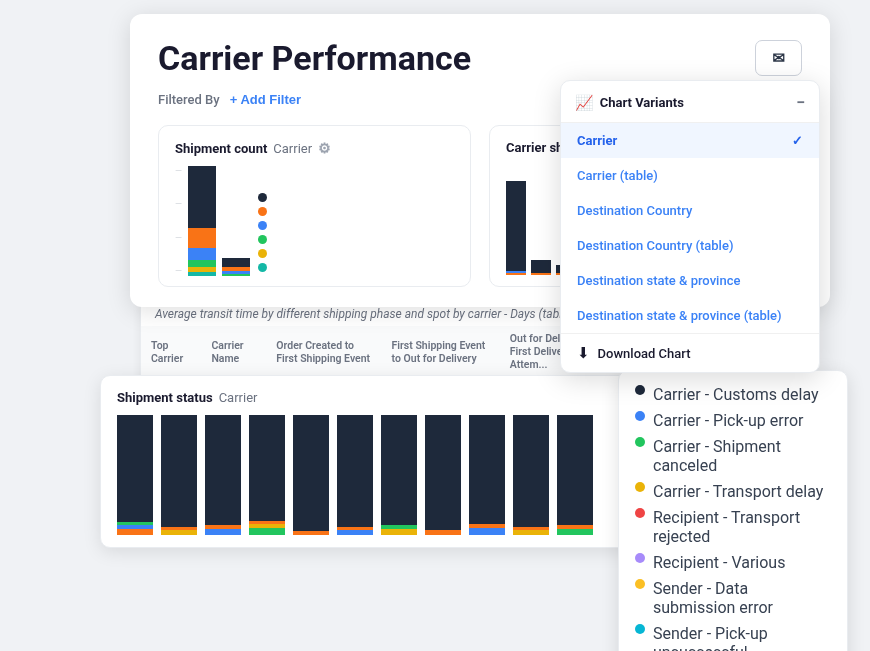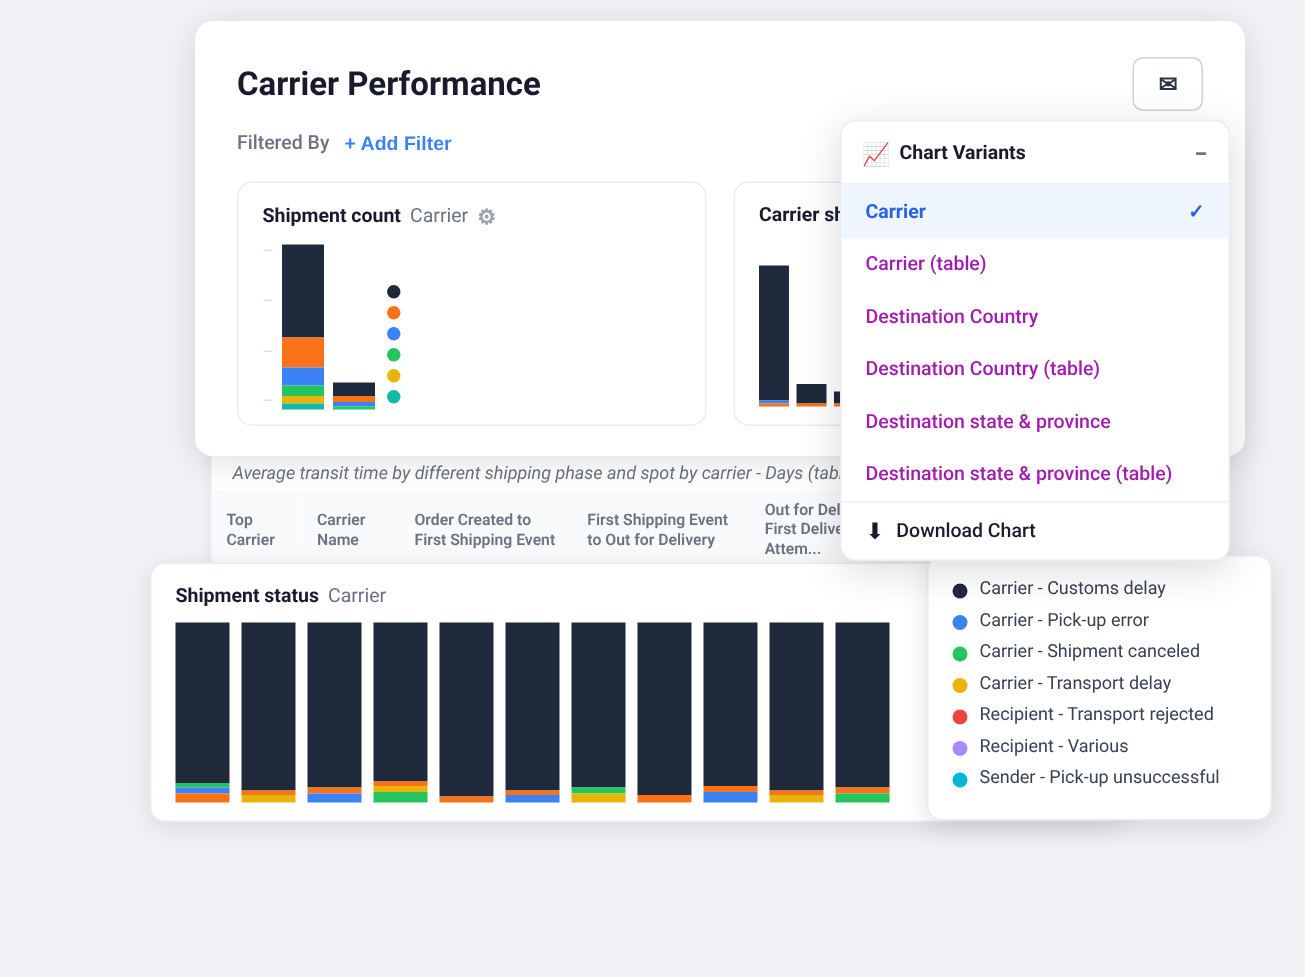--- a/index.html
+++ b/index.html
@@ -25,21 +25,21 @@
     }
 
     .header-row {
       display: flex;
       align-items: center;
       justify-content: space-between;
       margin-bottom: 14px;
     }
 
     .page-title {
-      font-size: 22px;
+      font-size: 34px;
       font-weight: 700;
       color: #1a1a2e;
     }
 
     .send-report-btn {
       display: flex;
       align-items: center;
       gap: 7px;
       background: #fff;
       border: 1.5px solid #cdd2db;
@@ -269,21 +269,21 @@
       font-weight: 700;
       color: #1a1a2e;
     }
 
     .dropdown-item {
       display: flex;
       align-items: center;
       justify-content: space-between;
       padding: 10px 16px;
       font-size: 13px;
-      color: #a21caf;
+      color: #3b82f6;
       cursor: pointer;
       font-weight: 500;
     }
 
     .dropdown-item.active {
       background: #f0f6ff;
       color: #2563eb;
       font-weight: 700;
     }
 
@@ -308,24 +308,24 @@
       background: #fff;
       border-radius: 10px;
       border: 1px solid #e9ecf0;
       box-shadow: 0 4px 18px rgba(0,0,0,0.12);
       padding: 14px 16px;
       z-index: 15;
     }
 
     .legend-item {
       display: flex;
-      align-items: flex-end;
+      align-items: flex-start;
       gap: 8px;
       margin-bottom: 7px;
-      font-size: 12px;
+      font-size: 16px;
       color: #374151;
     }
 
     .legend-circle {
       width: 10px;
       height: 10px;
       border-radius: 50%;
       flex-shrink: 0;
     }
 
@@ -603,16 +603,20 @@
   </div>
   <div class="legend-item">
     <div class="legend-circle" style="background:#ef4444;"></div>
     <span>Recipient - Transport rejected</span>
   </div>
   <div class="legend-item">
     <div class="legend-circle" style="background:#a78bfa;"></div>
     <span>Recipient - Various</span>
   </div>
   <div class="legend-item">
+    <div class="legend-circle" style="background:#fbbf24;"></div>
+    <span>Sender - Data submission error</span>
+  </div>
+  <div class="legend-item">
     <div class="legend-circle" style="background:#06b6d4;"></div>
     <span>Sender - Pick-up unsuccessful</span>
   </div>
 </div>
 
 </body></html>

